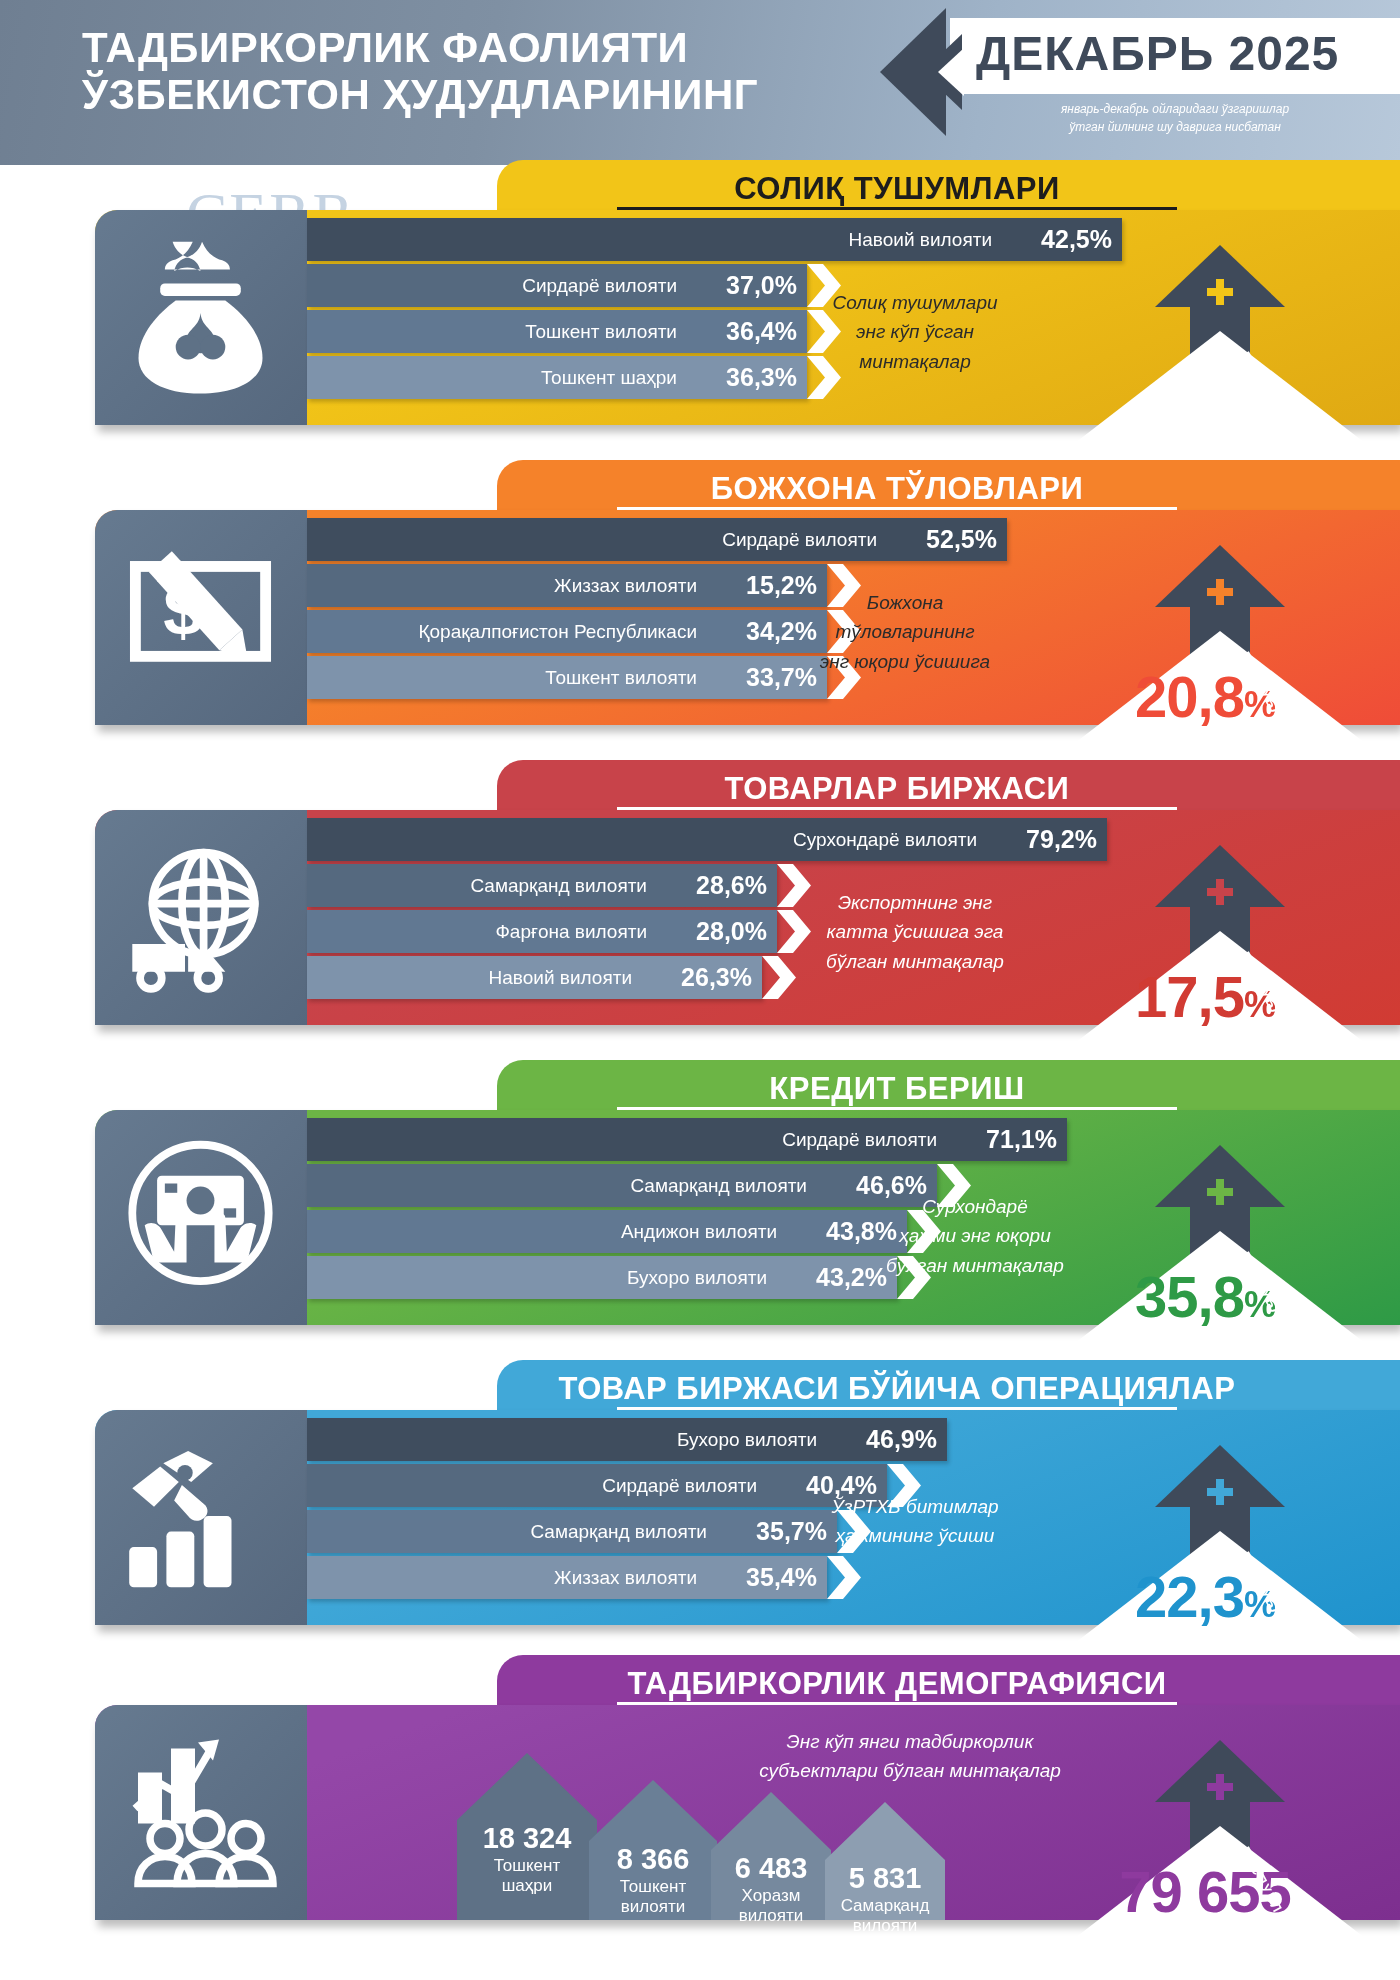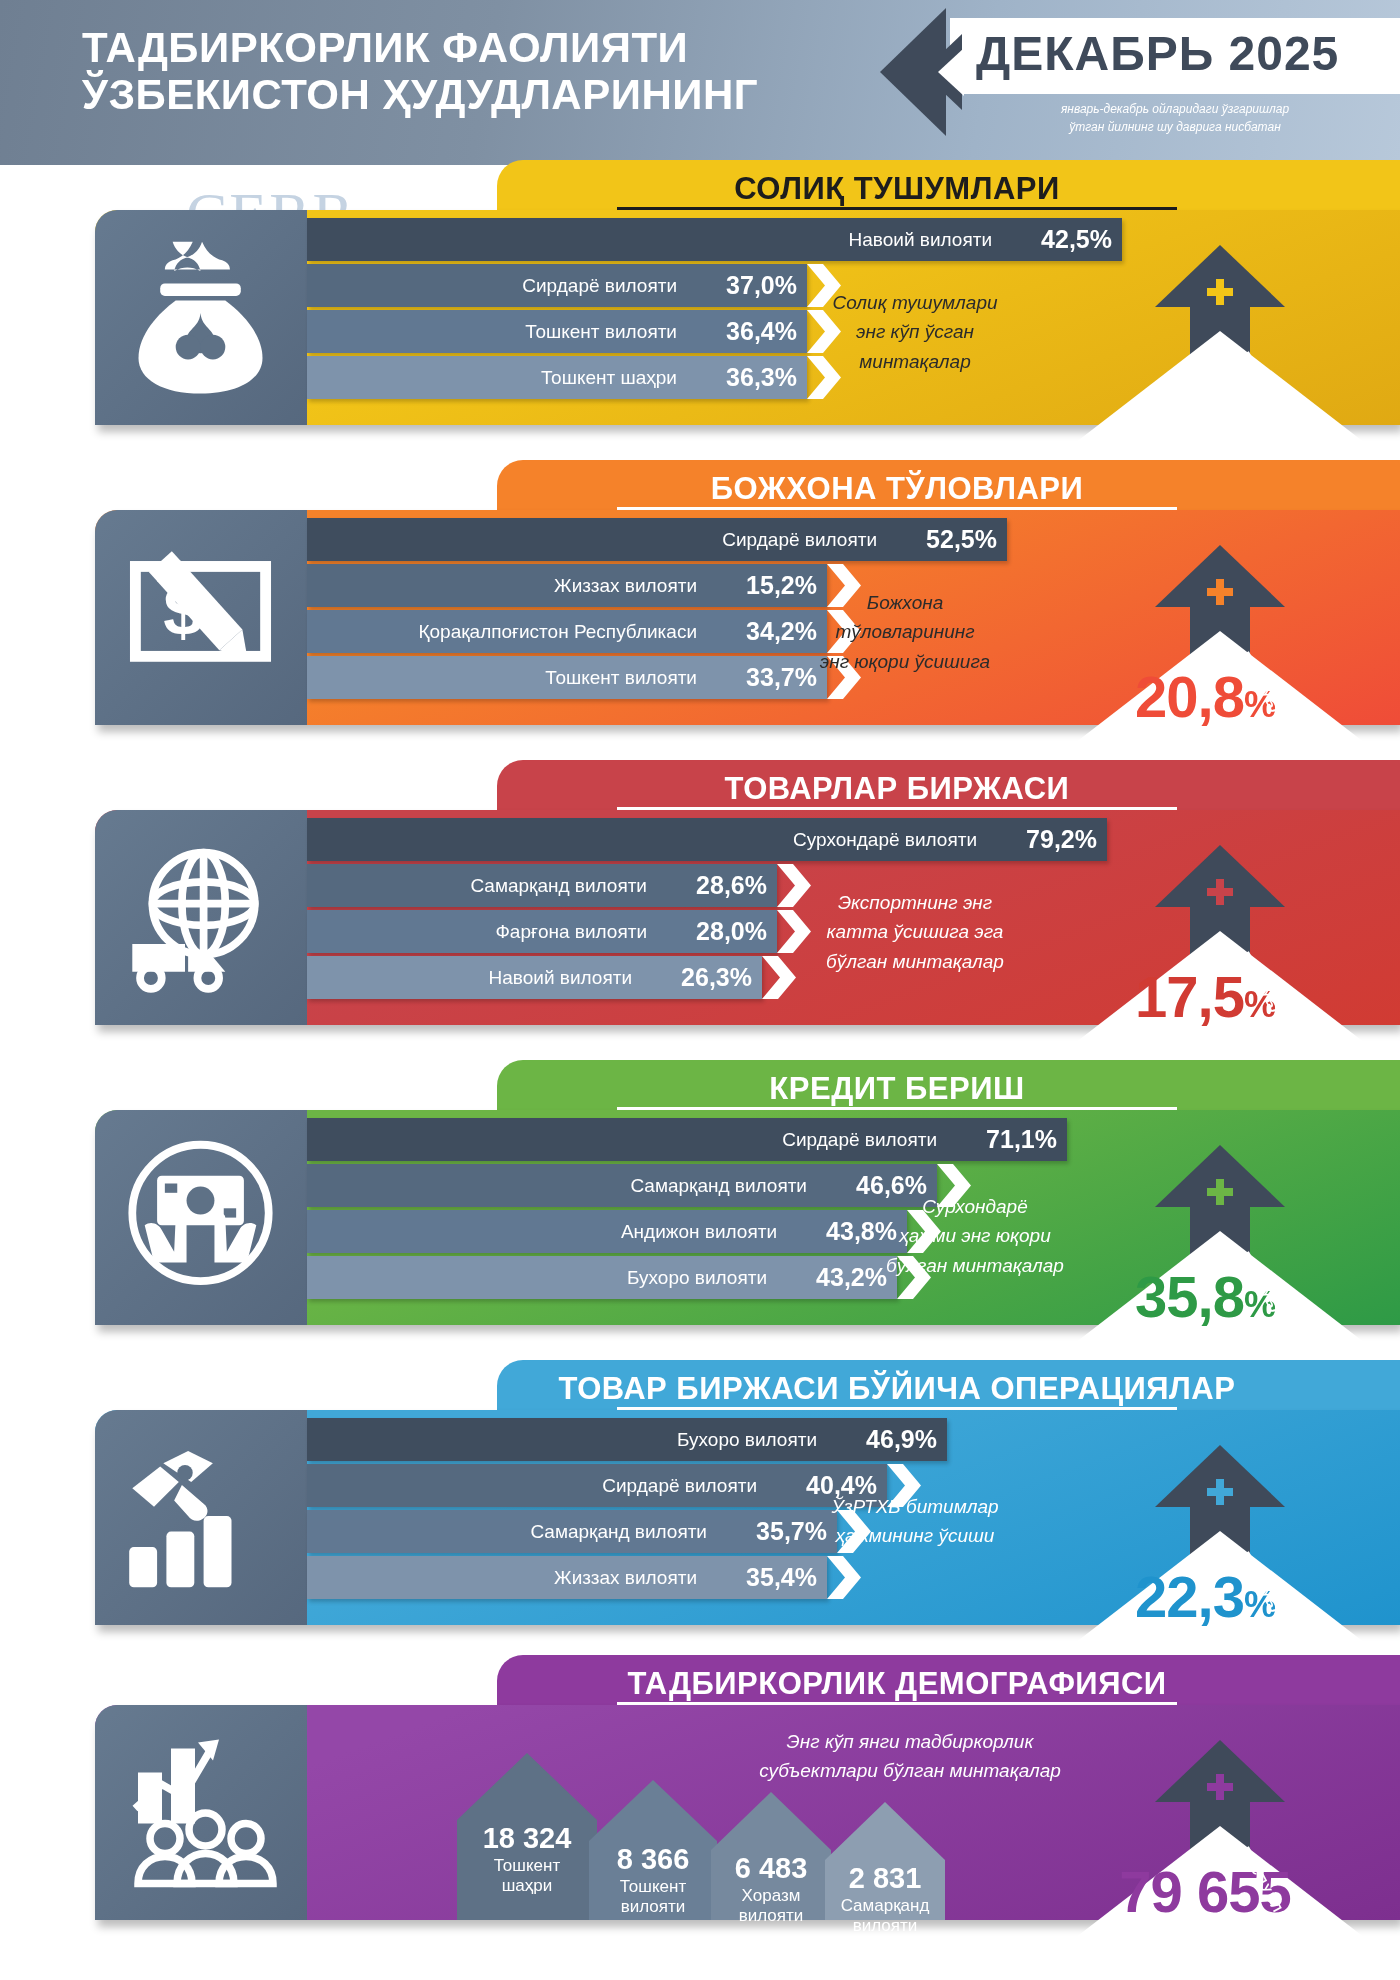--- a/index.html
+++ b/index.html
@@ -510,21 +510,21 @@
               <div class="nm" data-name="new-business-region" style="top:94px">
                 <div>Хоразм</div>
                 <div>вилояти</div>
               </div>
             </div>
           </div>
           <div class="peak" data-name="new-business-peak" style="left: 518px; width: 120px; height: 118px;">
             <div class="house" data-name="peak-shape">
               <div class="roof" style="border-left-width:60px;border-right-width:60px;border-bottom:58px solid #8d9eb1;"></div>
               <div class="body" style="height:60px;background:#8d9eb1"></div>
-              <div class="num" data-name="new-business-count" style="top:60px">2 831</div>
+              <div class="num" data-name="new-business-count" style="top:60px">5 831</div>
               <div class="nm" data-name="new-business-region" style="top:94px">
                 <div>Самарқанд</div>
                 <div>вилояти</div>
               </div>
             </div>
           </div>
         </div>
         <div class="mtn" data-name="republic-indicator-demography" style="left: 960px; top: 35px;">
           <div class="up" data-name="up-arrow-icon"></div>
           <div class="upb" data-name="up-arrow-stem"></div>

